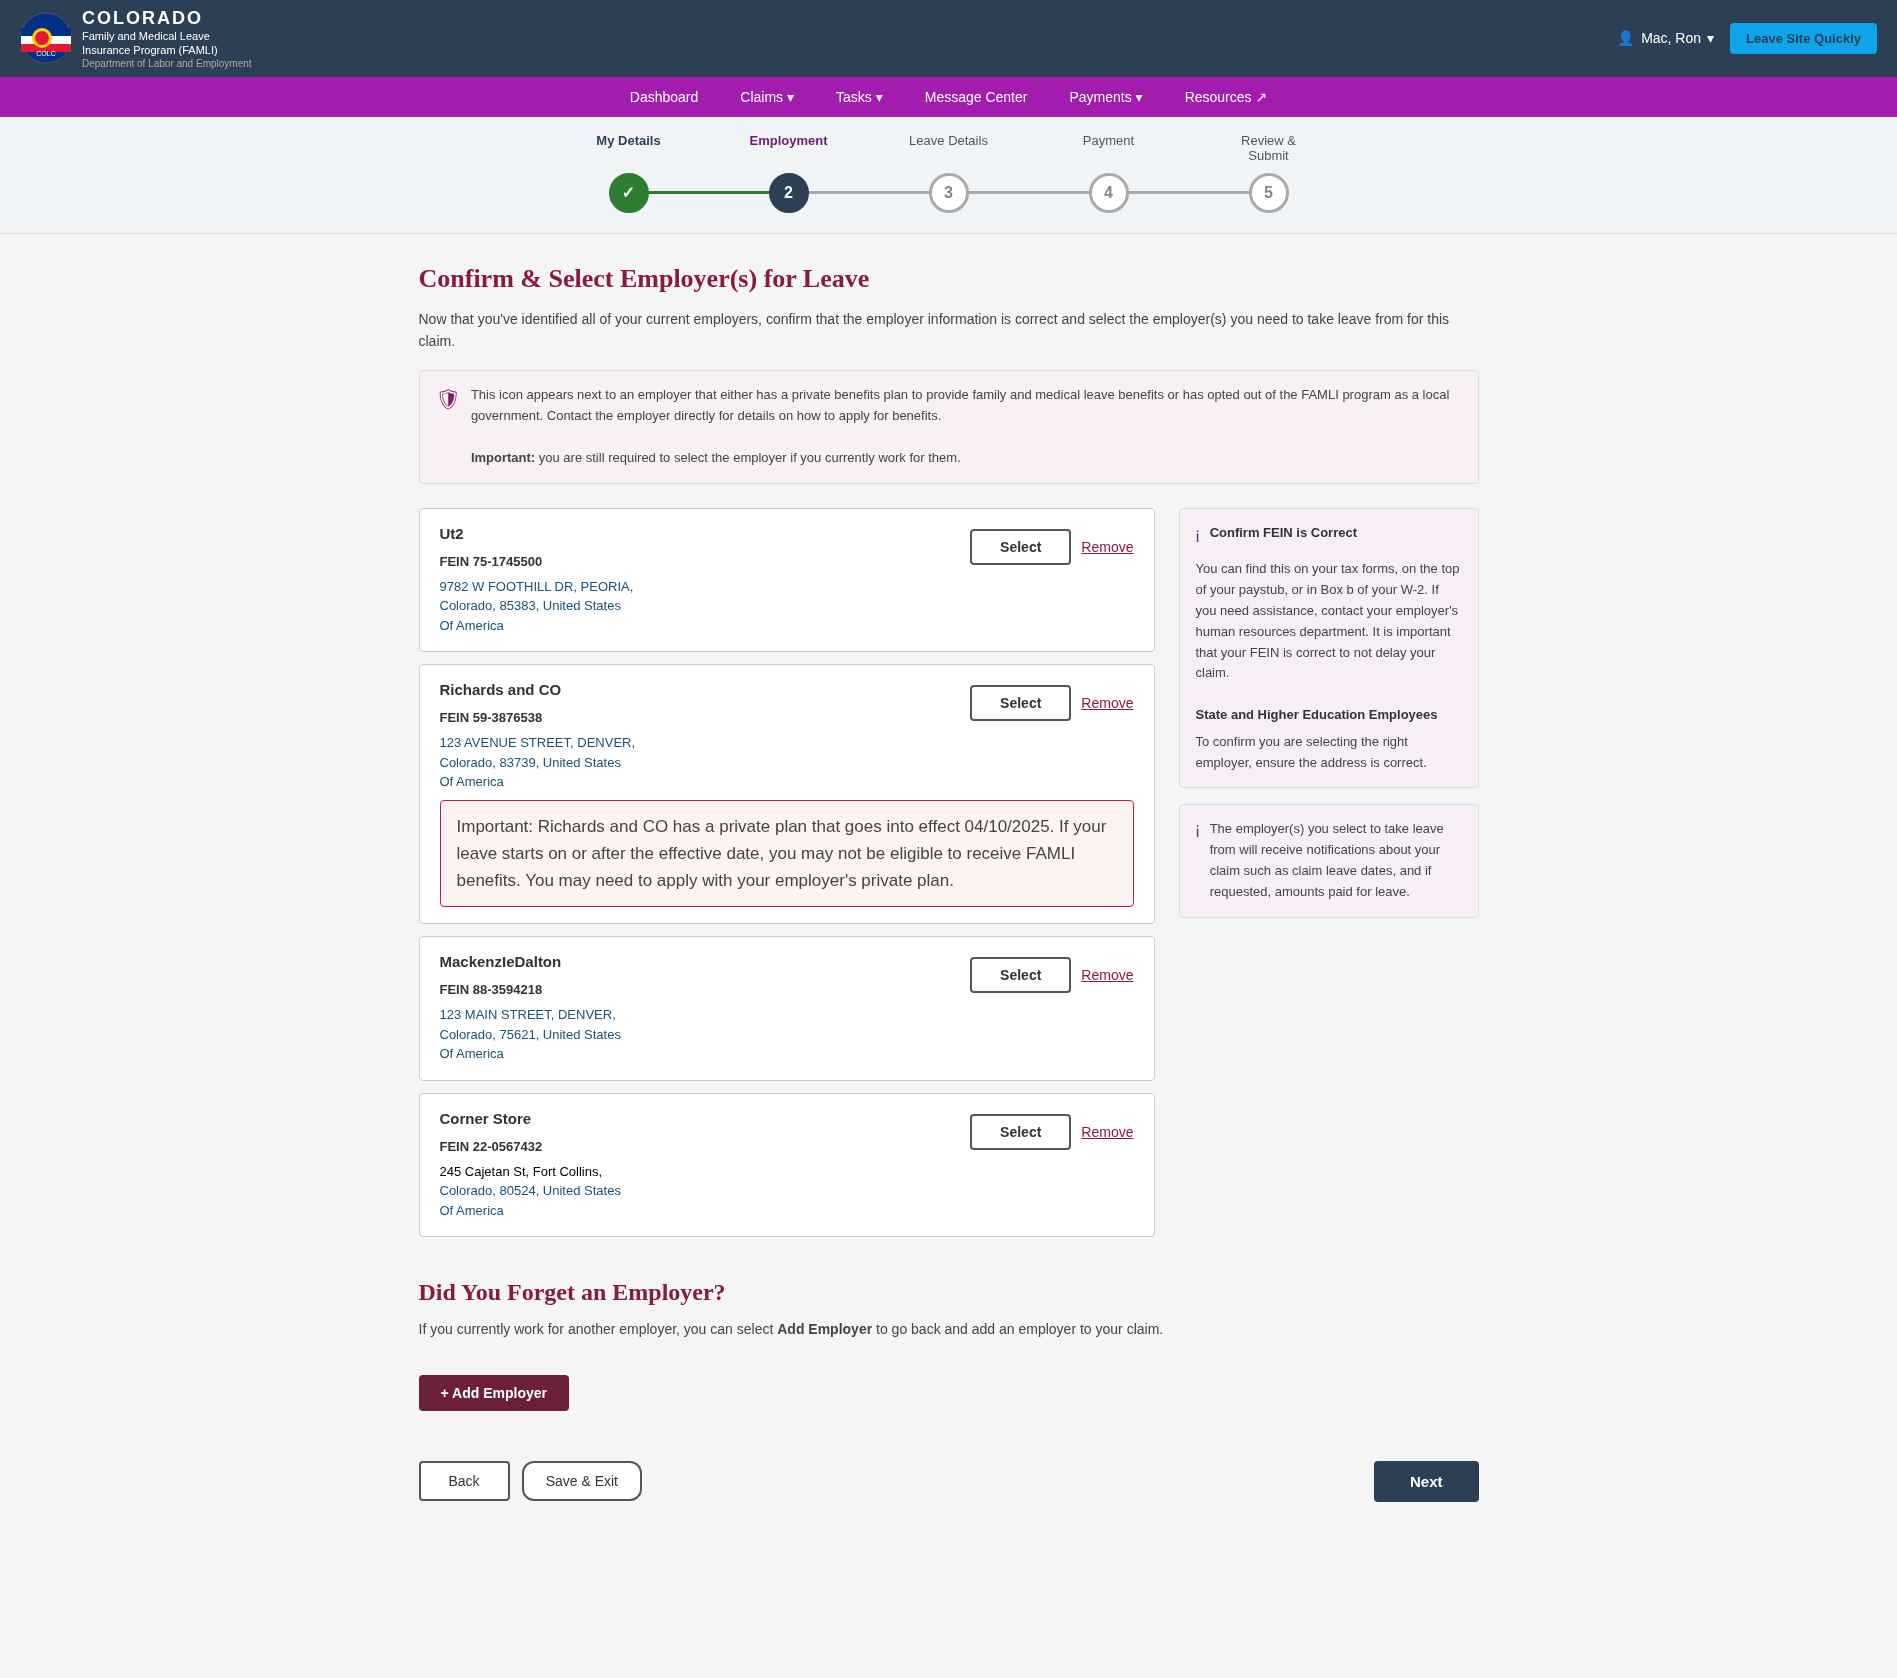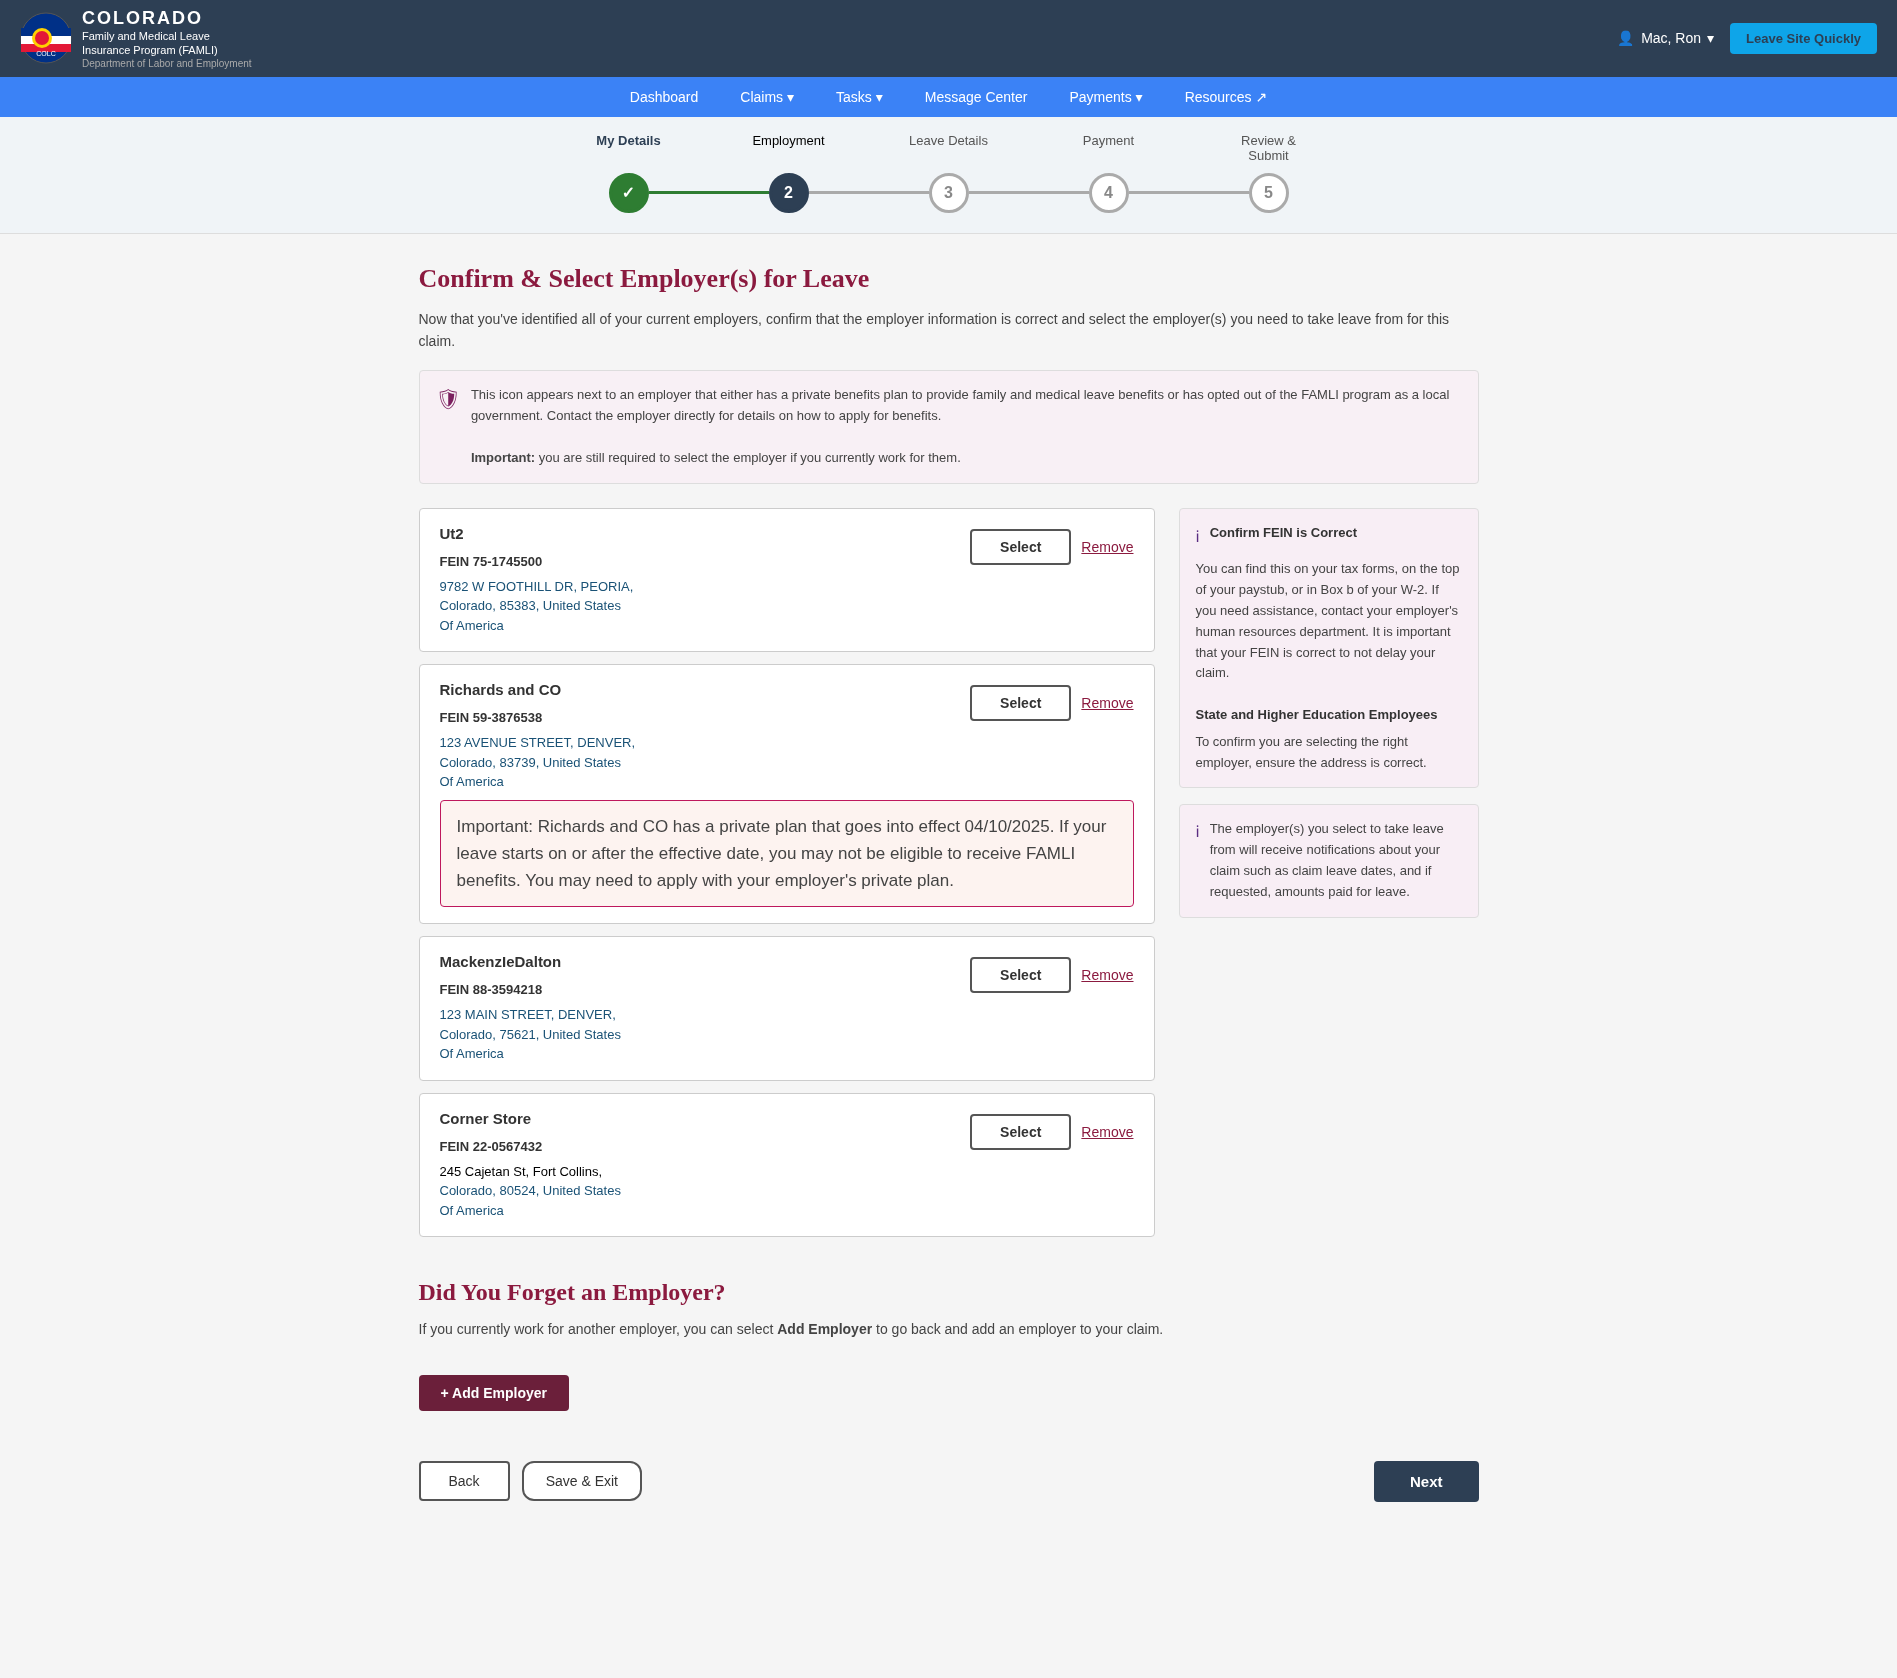--- a/index.html
+++ b/index.html
@@ -27,21 +27,21 @@
       border: none;
       padding: 8px 16px;
       border-radius: 4px;
       font-weight: bold;
       cursor: pointer;
       font-size: 13px;
     }
 
     
     .main-nav {
-      background: #3b82f6;
+      background: #a21caf;
       display: flex;
       justify-content: center;
       gap: 42px;
       padding: 12px 0;
     }
     .main-nav a {
       color: white;
       text-decoration: none;
       font-size: 14px;
       display: flex;
@@ -291,21 +291,21 @@
   <a href="#">Claims ▾</a>
   <a href="#">Tasks ▾</a>
   <a href="#">Message Center</a>
   <a href="#">Payments ▾</a>
   <a href="#">Resources ↗</a>
 </nav>
 
 <div class="progress-section">
   <div class="steps-labels">
     <div class="step-label-item active">My Details</div>
-    <div class="step-label-item active" style="color:#000000;font-weight:normal;">Employment</div>
+    <div class="step-label-item active" style="color:#701a75;font-weight:bold;">Employment</div>
     <div class="step-label-item">Leave Details</div>
     <div class="step-label-item">Payment</div>
     <div class="step-label-item">Review &amp;<br>Submit</div>
   </div>
   <div class="steps-circles">
     <div class="step-circle done">✓</div>
     <div class="step-line done"></div>
     <div class="step-circle current">2</div>
     <div class="step-line"></div>
     <div class="step-circle future">3</div>

